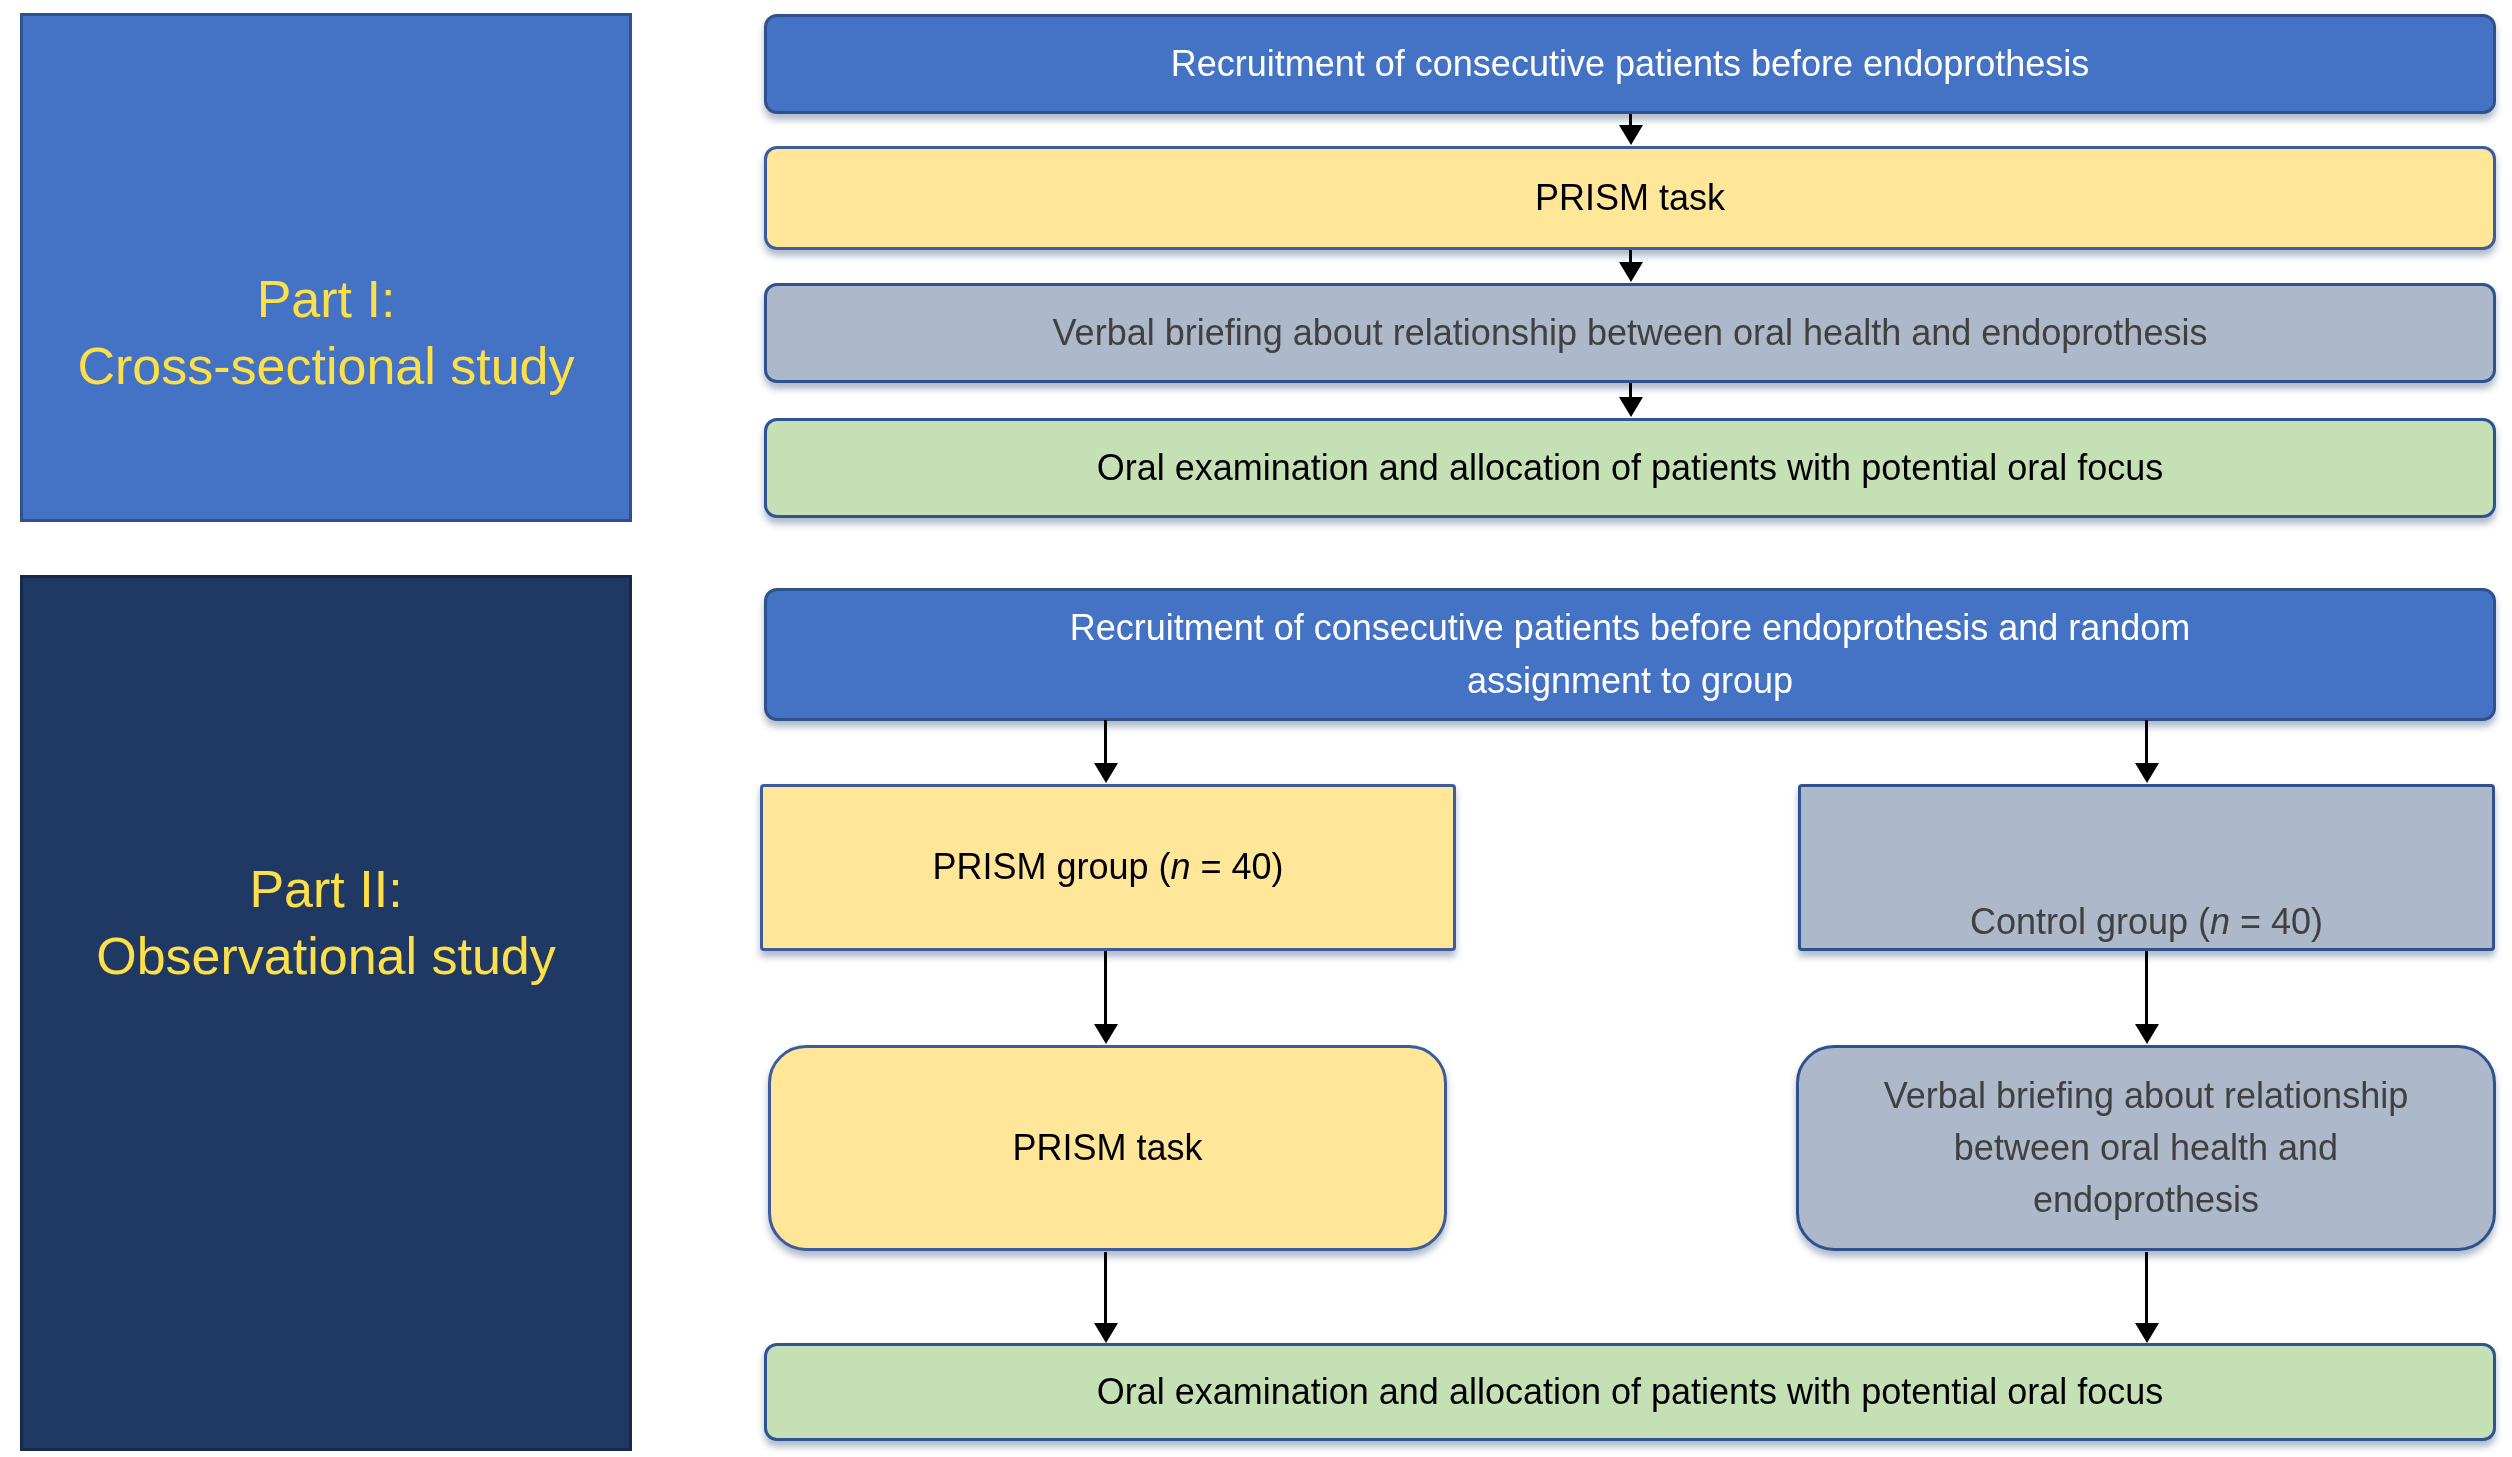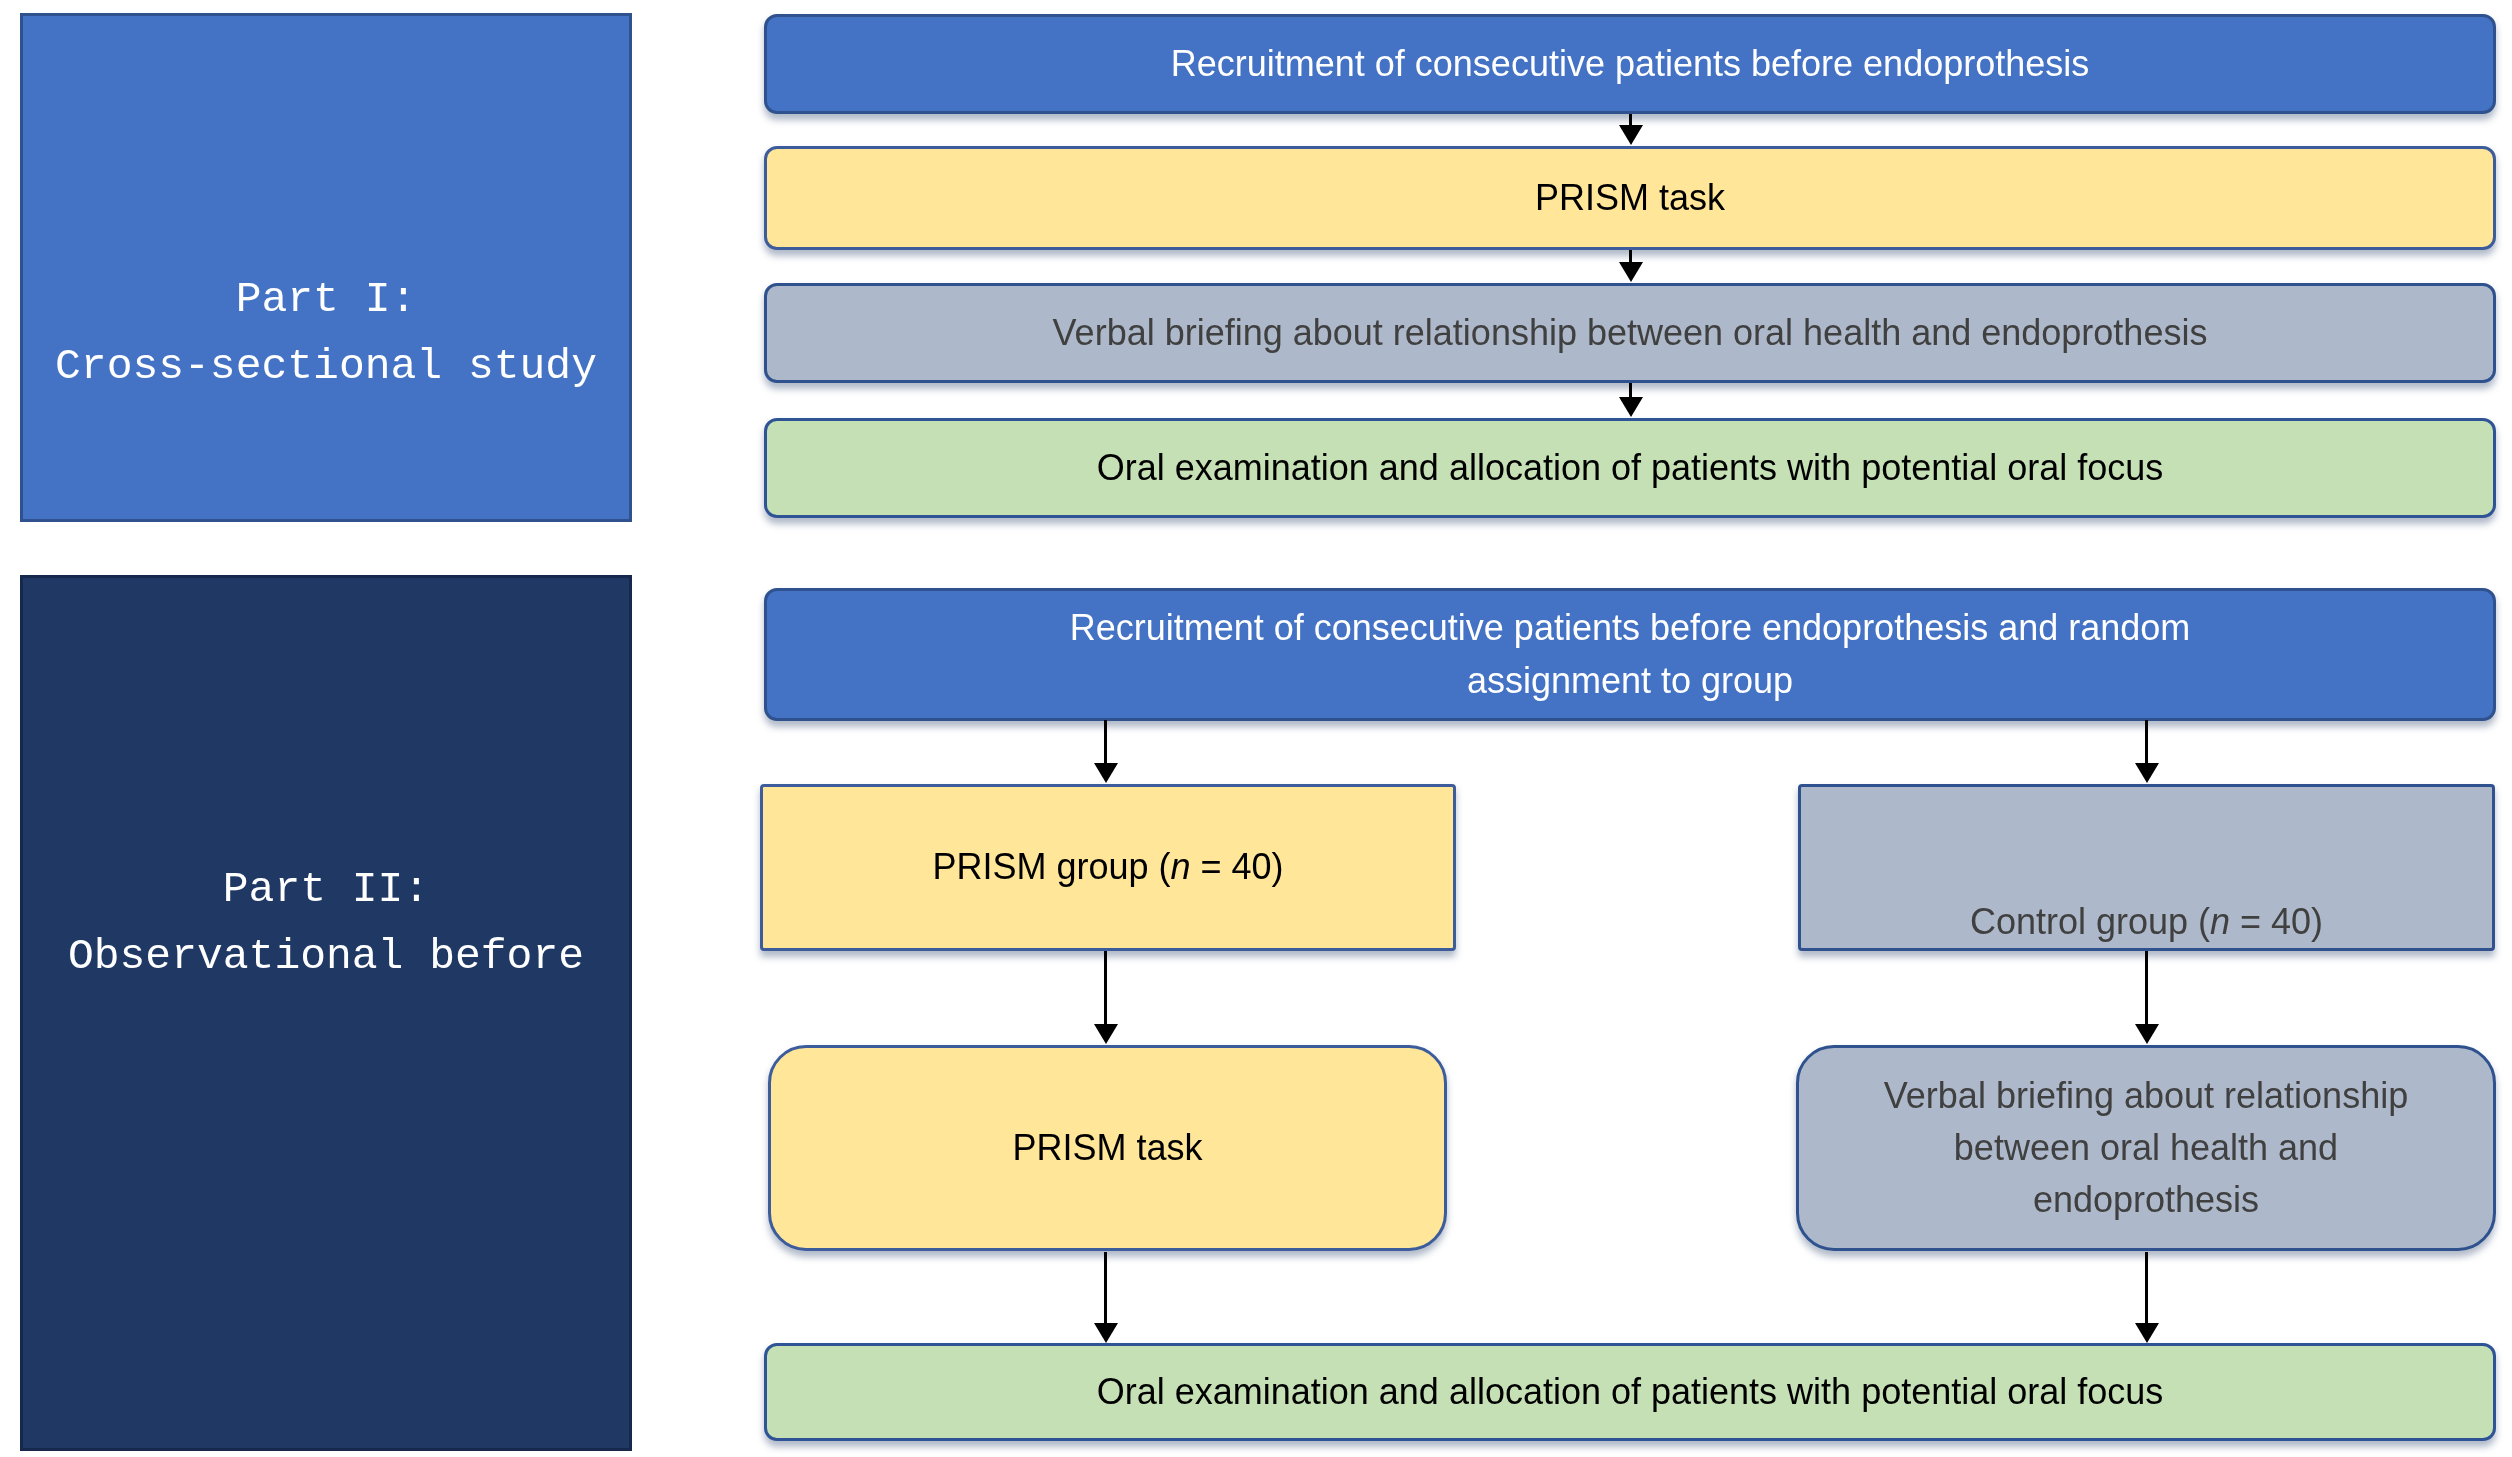--- a/index.html
+++ b/index.html
@@ -26,24 +26,23 @@
   .panel-part2 {
     left: 20px; top: 575px; width: 612px; height: 876px;
     background: var(--panel-navy);
     border: 3.1px solid var(--panel-navy-border);
     padding-left: 18px;
   }
   .panel-label {
     position: absolute;
     left: 0; width: 100%;
     text-align: center;
-    font-size: 43px;
+    font-size: 52px;
     line-height: 67px;
-    color: #ffffff;
-    font-family: Liberation Mono, monospace;
+    color: #fde047;
   }
   .panel-part1 .panel-label { top: 250px; }
   .panel-part2 .panel-label { top: 278px; }
 
   
   .fbox {
     position: absolute;
     box-sizing: border-box;
     display: flex;
     align-items: center;
@@ -108,21 +107,21 @@
   <div class="panel panel-part1">
     <div class="panel-label">
       <div>Part I:</div>
       <div>Cross-sectional study</div>
     </div>
   </div>
 
   <div class="panel panel-part2">
     <div class="panel-label">
       <div>Part II:</div>
-      <div>Observational before</div>
+      <div>Observational study</div>
     </div>
   </div>
 
   <div class="fbox blue r36 b-p1-recruit">
     <span>Recruitment of consecutive patients before endoprothesis</span>
   </div>
   <div class="fbox yellow r36 b-p1-prism">
     <span>PRISM task</span>
   </div>
   <div class="fbox gray r36 b-p1-verbal">

